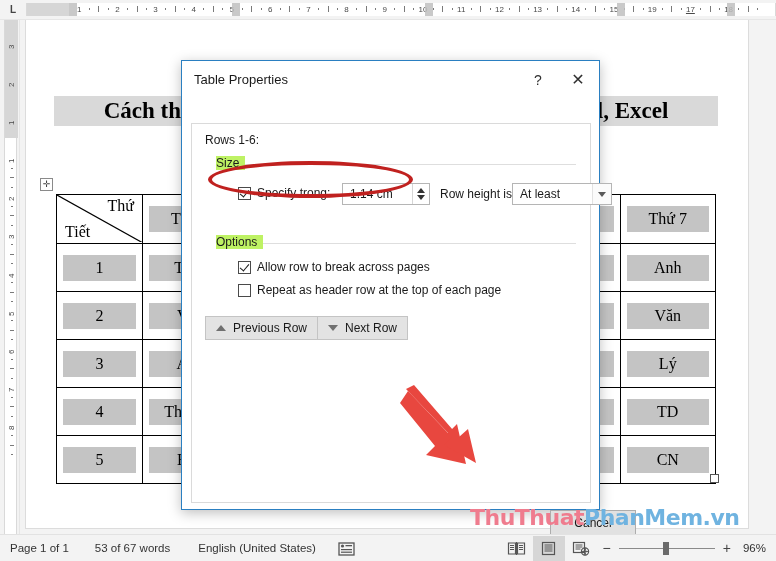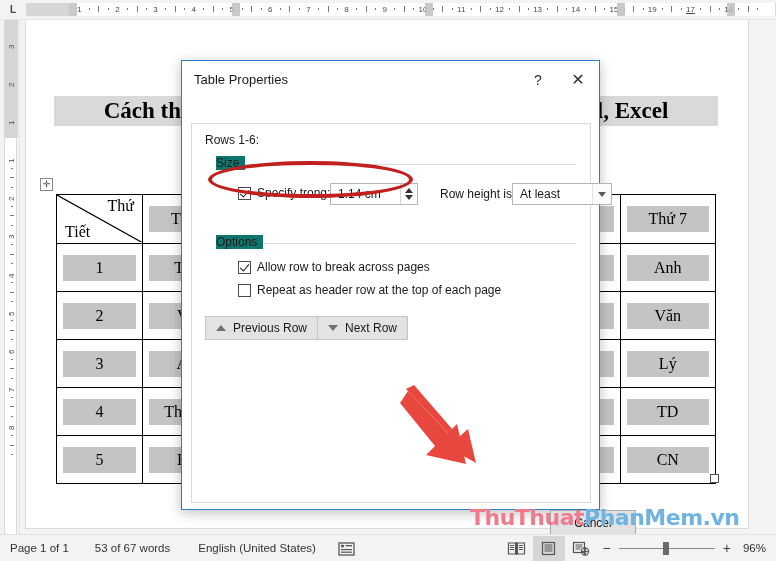--- a/index.html
+++ b/index.html
@@ -238,21 +238,21 @@
     position: absolute; left: 13px; top: 9px;
     font-size: 12px;
   }
   .group {
     position: absolute;
     left: 24px; right: 14px;
   }
   .group-title {
     position: absolute;
     top: -8px; left: 0;
-    background: #0f766e;
+    background: #bef264;
     padding-right: 6px;
     font-size: 12px;
   }
   .group-line {
     position: absolute; top: 0; left: 0; right: 0;
     border-top: 1px solid #dedede;
   }
 
   .chk {
     display: inline-flex; align-items: center;
@@ -732,21 +732,21 @@
         <div class="group" style="top:40px;">
           <div class="group-line"></div>
           <div class="group-title">Size</div>
         </div>
 
         <label class="chk" style="position:absolute; left:46px; top:62px;">
           <span class="box checked"></span>
           <span>Specify trong:</span>
         </label>
 
-        <div class="spin" style="left:138px; top:59px;gap:13px;">
+        <div class="spin" style="left:150px; top:59px;gap:13px;">
           <span class="val">1.14 cm</span>
           <span class="arrows">
             <i class="up"></i>
               <i class="dn"></i>
           </span>
         </div>
 
         <div style="position:absolute; left:248px; top:63px; font-size:12px;">Row height is:</div>
 
         <div class="combo" style="left:320px; top:59px;">

